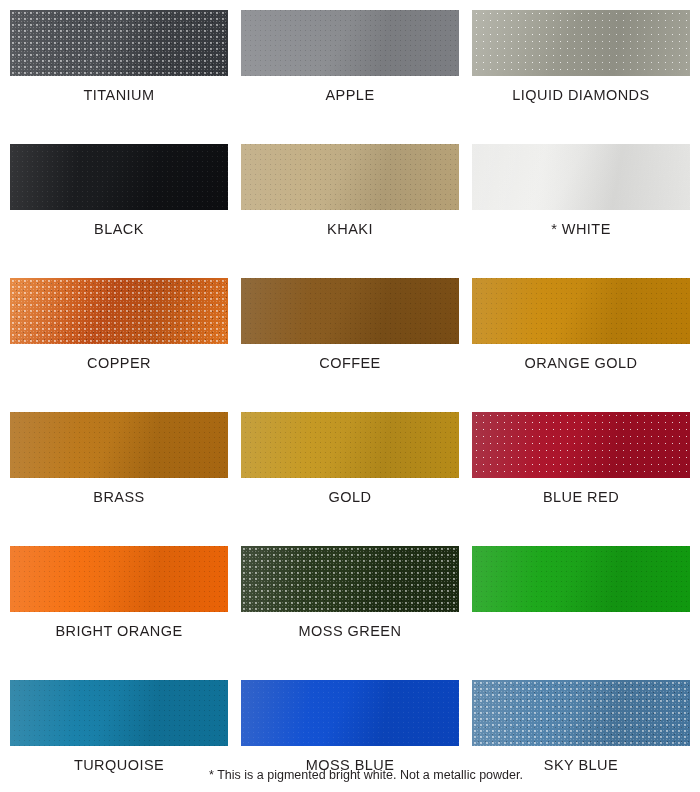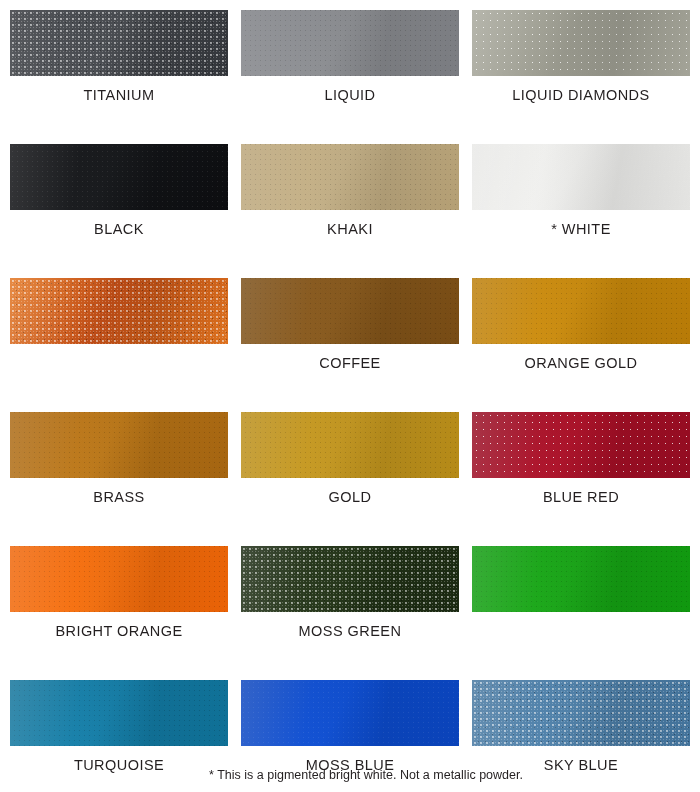--- a/index.html
+++ b/index.html
@@ -125,21 +125,21 @@
           <span class="grain coarse"></span>
           <span class="grain sheen"></span>
         </div>
         <div class="swatch-label">TITANIUM</div>
       </div>
       <div class="swatch-cell">
         <div class="swatch-chip" style="background: linear-gradient(118deg, rgb(125, 127, 132) 0%, rgb(142, 144, 148) 45%, rgb(125, 127, 132) 100%);">
           <span class="grain fine"></span>
           <span class="grain sheen"></span>
         </div>
-        <div class="swatch-label">LIQUID</div>
+        <div class="swatch-label">APPLE</div>
       </div>
       <div class="swatch-cell">
         <div class="swatch-chip" style="background: linear-gradient(118deg, rgb(167, 167, 155) 0%, rgb(154, 154, 142) 45%, rgb(167, 167, 155) 100%);">
           <span class="grain sparkle"></span>
           <span class="grain sheen"></span>
         </div>
         <div class="swatch-label">LIQUID DIAMONDS</div>
       </div>
       <div class="swatch-cell">
         <div class="swatch-chip" style="background: linear-gradient(118deg, rgb(12, 13, 16) 0%, rgb(21, 23, 26) 45%, rgb(12, 13, 16) 100%);">
@@ -160,20 +160,21 @@
           <span class="grain smooth"></span>
           <span class="grain sheen"></span>
         </div>
         <div class="swatch-label">* WHITE</div>
       </div>
       <div class="swatch-cell">
         <div class="swatch-chip" style="background: linear-gradient(118deg, rgb(226, 116, 31) 0%, rgb(192, 74, 18) 45%, rgb(226, 116, 31) 100%);">
           <span class="grain coarse"></span>
           <span class="grain sheen"></span>
         </div>
+        <div class="swatch-label">COPPER</div>
       </div>
       <div class="swatch-cell">
         <div class="swatch-chip" style="background: linear-gradient(118deg, rgb(122, 77, 21) 0%, rgb(138, 90, 28) 45%, rgb(122, 77, 21) 100%);">
           <span class="grain fine"></span>
           <span class="grain sheen"></span>
         </div>
         <div class="swatch-label">COFFEE</div>
       </div>
       <div class="swatch-cell">
         <div class="swatch-chip" style="background: linear-gradient(118deg, rgb(187, 125, 7) 0%, rgb(207, 142, 13) 45%, rgb(187, 125, 7) 100%);">

